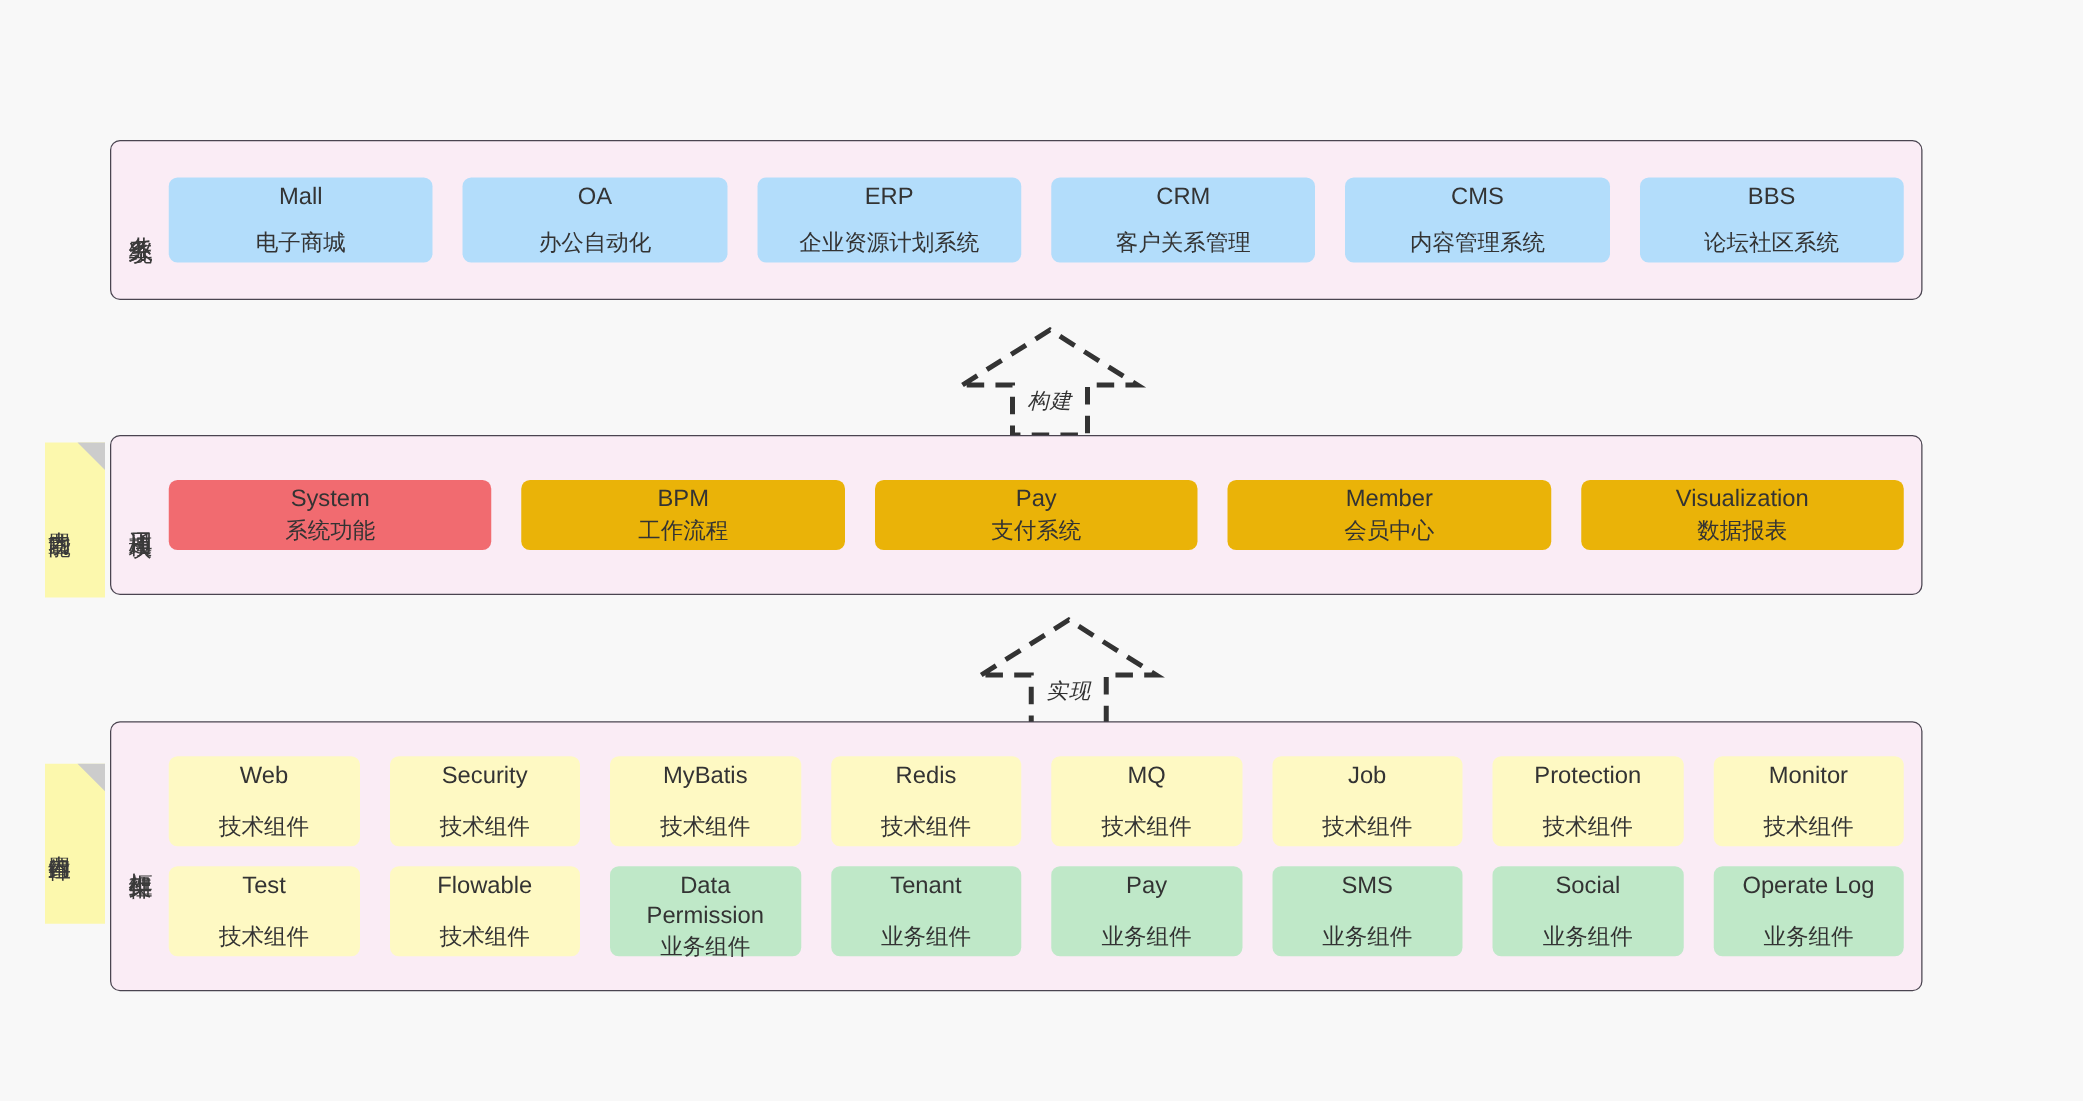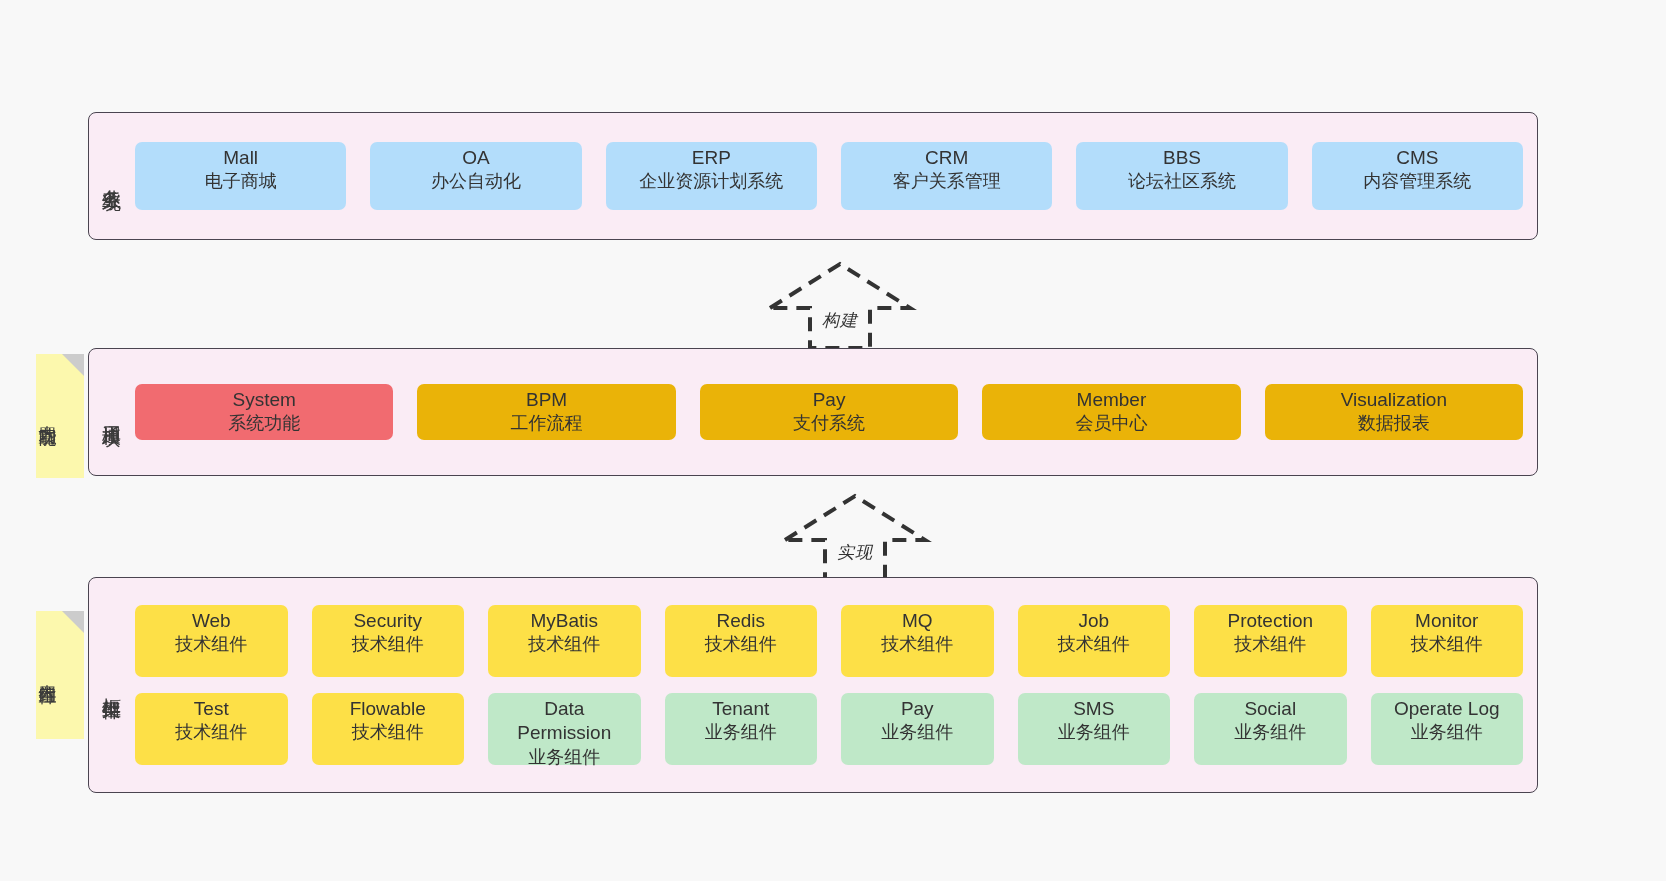--- a/index.html
+++ b/index.html
@@ -65,33 +65,33 @@
     gap: 16px;
   }
 
   
   .card {
     flex: 1 1 0;
     border-radius: 7px;
     display: flex;
     flex-direction: column;
     align-items: center;
-    justify-content: flex-start;
+    justify-content: space-between;
     text-align: center;
     line-height: 1.28;
     box-sizing: border-box;
     padding: 4px 6px;
   }
   .card .t1 { font-size: 19px; }
   .card .t2 { font-size: 18px; }
 
   .c-blue       { background: #b3ddfb; }
   .c-red        { background: #f16b70; }
   .c-pink       { background: #eab308; }
-  .c-green      { background: #fde047; }
+  .c-green      { background: #fef9c3; }
   .c-lightgreen { background: #bfe8c8; }
 
   
   #layer-business { left: 88px;  top: 112px; width: 1450px; height: 128px; }
   #layer-common   { left: 88px;  top: 348px; width: 1450px; height: 128px; }
   #layer-frame    { left: 88px;  top: 577px; width: 1450px; height: 216px; }
 
   #layer-business .card { height: 68px; }
   #layer-common   .card { height: 56px; }
   #layer-frame    .card { height: 72px; }
@@ -167,26 +167,26 @@
         </div>
         <div class="card c-blue">
           <div class="t1">ERP</div>
           <div class="t2">企业资源计划系统</div>
         </div>
         <div class="card c-blue">
           <div class="t1">CRM</div>
           <div class="t2">客户关系管理</div>
         </div>
         <div class="card c-blue">
+          <div class="t1">CMS</div>
+          <div class="t2">内容管理系统</div>
+        </div>
+        <div class="card c-blue">
           <div class="t1">BBS</div>
           <div class="t2">论坛社区系统</div>
-        </div>
-        <div class="card c-blue">
-          <div class="t1">CMS</div>
-          <div class="t2">内容管理系统</div>
         </div>
       </div>
     </div>
   </div>
 </div>
 
 <div class="arrow-wrap" id="arrow-build">
   <svg width="160" height="94" viewBox="0 0 160 94">
     <path d="M 10 50 L 80 6 L 150 50 L 110 50 L 110 90 L 50 90 L 50 50 Z" fill="none" stroke="#333333" stroke-width="4" stroke-dasharray="14,9" stroke-linejoin="miter"></path>
   </svg>

